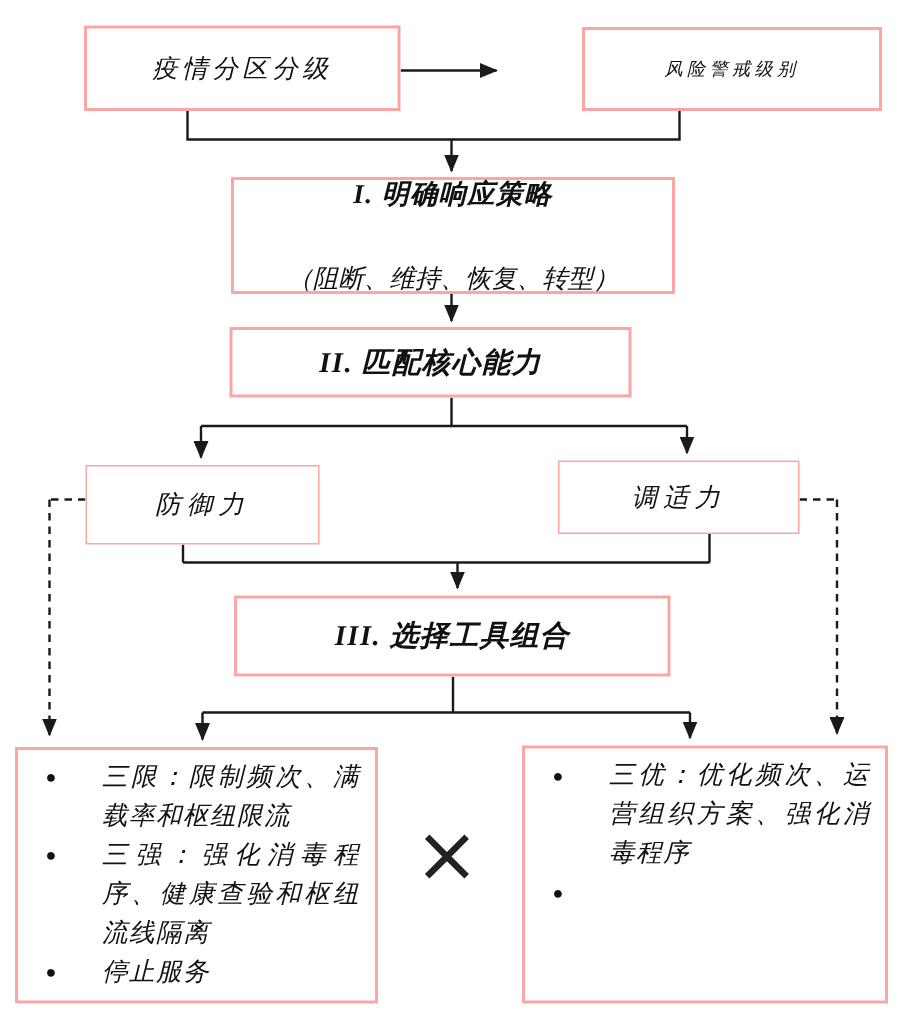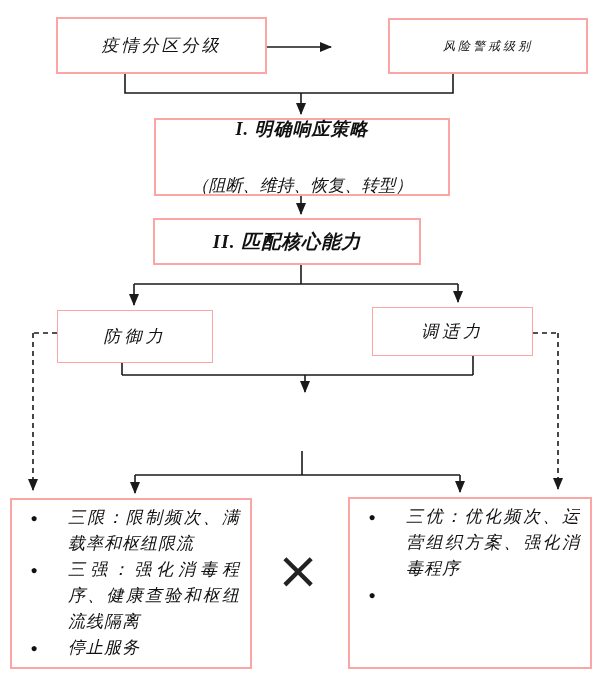--- a/index.html
+++ b/index.html
@@ -93,20 +93,23 @@
   </div>
 
   <div class="node n-defense">
     <span>防御力</span>
   </div>
 
   <div class="node n-adapt">
     <span>调适力</span>
   </div>
 
+  <div class="node n-step3">
+    <span>III. 选择工具组合</span>
+  </div>
 
   <div class="node n-list n-list-left">
     <div class="li">
       <span class="mk">●</span>
       <span class="txt">三限：限制频次、满载率和枢纽限流</span>
     </div>
     <div class="li">
       <span class="mk">●</span>
       <span class="txt">三强：强化消毒程序、健康查验和枢纽流线隔离</span>
     </div>

